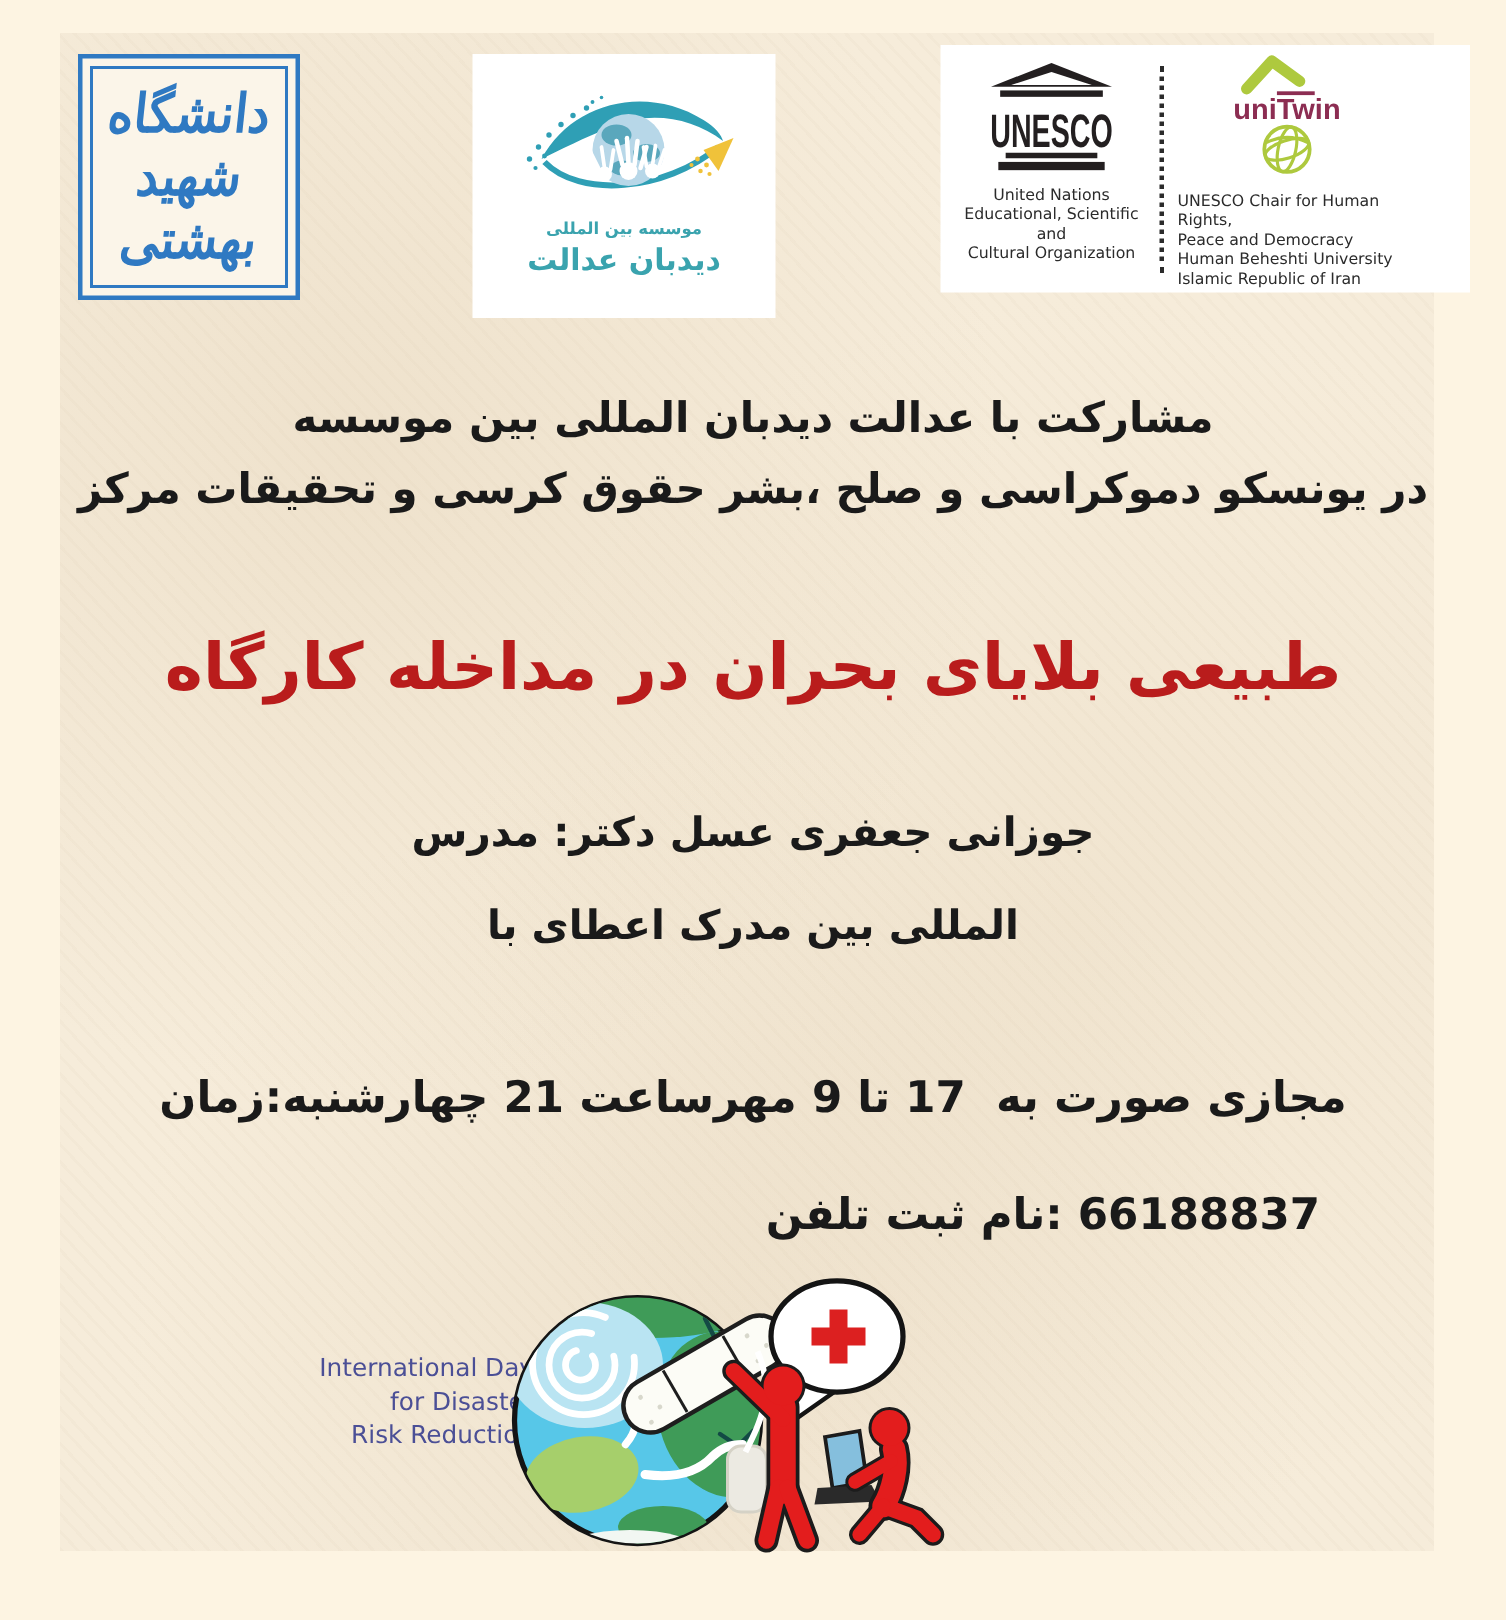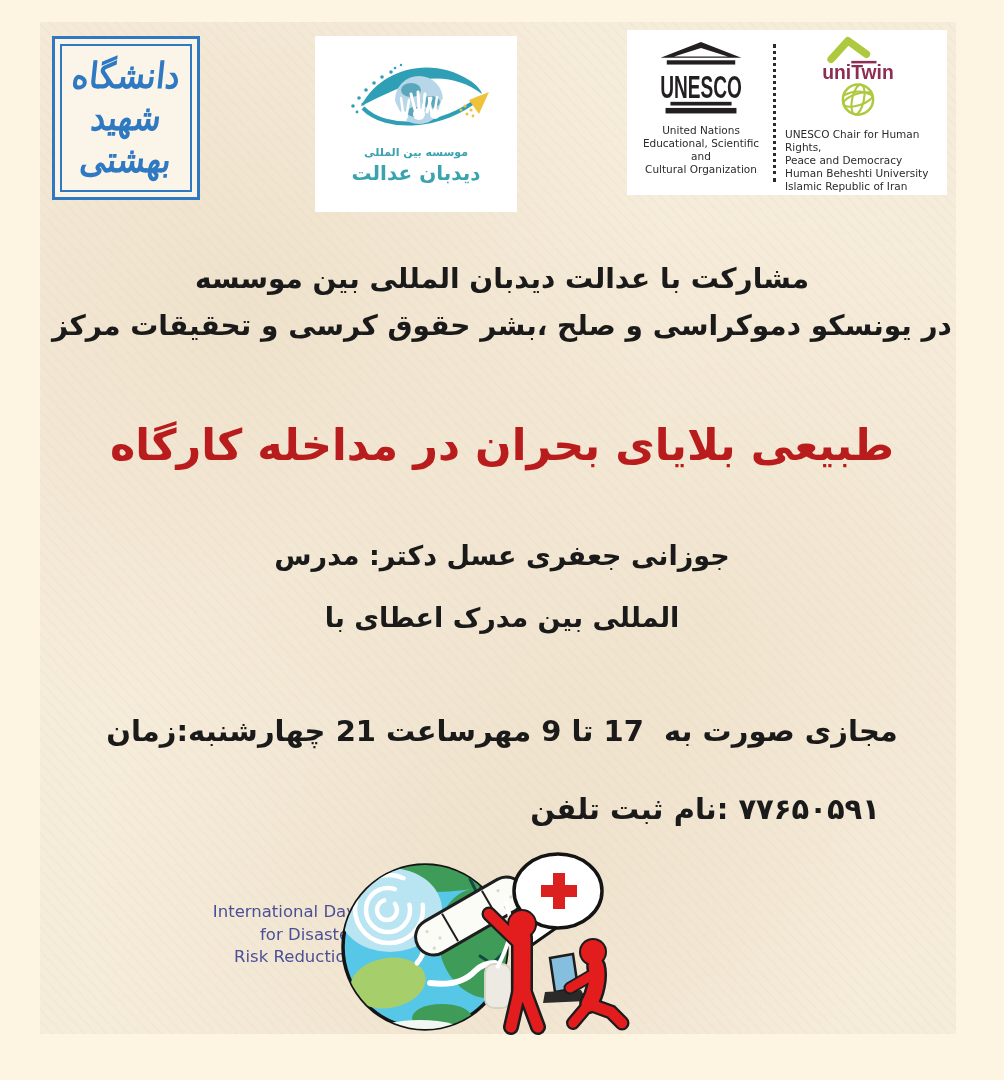--- a/index.html
+++ b/index.html
@@ -29,21 +29,21 @@
     direction:rtl;
   }
   .jw-box{
     position:absolute;left:315px;top:36px;width:202px;height:176px;background:#ffffff;
     display:flex;flex-direction:column;align-items:center;
   }
   .jw-eye{margin-top:8px;}
   .jw-t1{color:#3aa3ae;font-size:11px;font-weight:700;direction:rtl;margin-top:2px;}
   .jw-t2{color:#3aa3ae;font-size:20px;font-weight:700;direction:rtl;margin-top:2px;}
   .unesco-box{
-    position:absolute;left:627px;top:30px;width:320px;height:165px;background:#ffffff;
+    position:absolute;left:627px;top:30px;width:353px;height:165px;background:#ffffff;
   }
   .unesco-left{position:absolute;left:6px;top:6px;width:136px;}
   .temple-svg{display:block;margin:2px auto 0;}
   .u-caption{margin-top:6px;text-align:center;color:#2b2b2b;font-size:10.5px;line-height:13px;}
   .dot-divider{position:absolute;left:146px;top:14px;height:138px;border-left:3px dotted #2b2b2b;}
   .unesco-right{position:absolute;left:158px;top:4px;width:158px;}
   .unitwin-svg{display:block;margin-left:14px;}
   .c-caption{margin-top:10px;text-align:left;color:#2b2b2b;font-size:10.5px;line-height:13px;}
   
   .pline{position:absolute;left:0;width:100%;text-align:center;direction:ltr;
@@ -178,21 +178,21 @@
   <div class="org-line"><span dir="rtl">موسسه</span>&nbsp;<span dir="rtl">بین</span>&nbsp;<span dir="rtl">المللی</span>&nbsp;<span dir="rtl">دیدبان</span>&nbsp;<span dir="rtl">عدالت</span>&nbsp;<span dir="rtl">با</span>&nbsp;<span dir="rtl">مشارکت</span></div>
   <div class="org-line"><span dir="rtl">مرکز</span>&nbsp;<span dir="rtl">تحقیقات</span>&nbsp;<span dir="rtl">و</span>&nbsp;<span dir="rtl">کرسی</span>&nbsp;<span dir="rtl">حقوق</span>&nbsp;<span dir="rtl">بشر</span><span dir="rtl">،</span>&nbsp;<span dir="rtl">صلح</span>&nbsp;<span dir="rtl">و</span>&nbsp;<span dir="rtl">دموکراسی</span>&nbsp;<span dir="rtl">یونسکو</span>&nbsp;<span dir="rtl">در</span></div>
 </div>
 
 <div class="pline title-line"><span dir="rtl">کارگاه</span>&nbsp;<span dir="rtl">مداخله</span>&nbsp;<span dir="rtl">در</span>&nbsp;<span dir="rtl">بحران</span>&nbsp;<span dir="rtl">بلایای</span>&nbsp;<span dir="rtl">طبیعی</span></div>
 
 <div class="pline instructor-line"><span dir="rtl">مدرس</span>&nbsp;<span dir="rtl">:</span><span dir="rtl">دکتر</span>&nbsp;<span dir="rtl">عسل</span>&nbsp;<span dir="rtl">جعفری</span>&nbsp;<span dir="rtl">جوزانی</span></div>
 <div class="pline certificate-line"><span dir="rtl">با</span>&nbsp;<span dir="rtl">اعطای</span>&nbsp;<span dir="rtl">مدرک</span>&nbsp;<span dir="rtl">بین</span>&nbsp;<span dir="rtl">المللی</span></div>
 
 <div class="pline time-line"><span dir="rtl">زمان</span><span dir="rtl">:</span><span dir="rtl">چهارشنبه</span>&nbsp;<span dir="rtl">21</span>&nbsp;<span dir="rtl">مهرساعت</span>&nbsp;<span dir="rtl">9</span>&nbsp;<span dir="rtl">تا</span>&nbsp;<span dir="rtl">17</span>&nbsp;&nbsp;<span dir="rtl">به</span>&nbsp;<span dir="rtl">صورت</span>&nbsp;<span dir="rtl">مجازی</span></div>
-<div class="phone-line"><span dir="rtl">تلفن</span>&nbsp;<span dir="rtl">ثبت</span>&nbsp;<span dir="rtl">نام</span><span dir="rtl">:</span>&nbsp;<span dir="rtl">۷۷۶۵۰۵۹۱</span></div>
+<div class="phone-line"><span dir="rtl">تلفن</span>&nbsp;<span dir="rtl">ثبت</span>&nbsp;<span dir="rtl">نام</span><span dir="rtl">:</span>&nbsp;<span dir="rtl">66188837</span></div>
 
 <div class="iddr-text">
   <div>International Day</div>
   <div>for Disaster</div>
   <div>Risk Reduction</div>
 </div>
 
 <svg class="illustration" width="490" height="205" viewBox="0 0 490 205">
   <defs>
       <clipPath id="globeClip">

